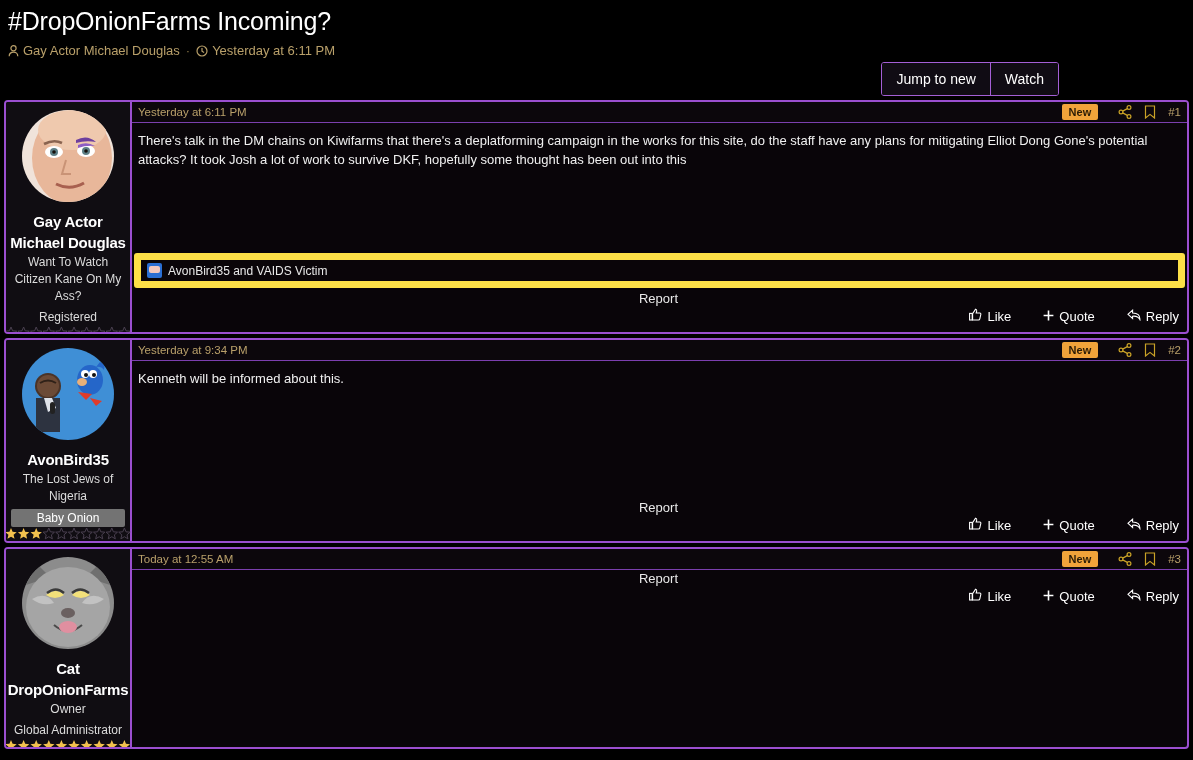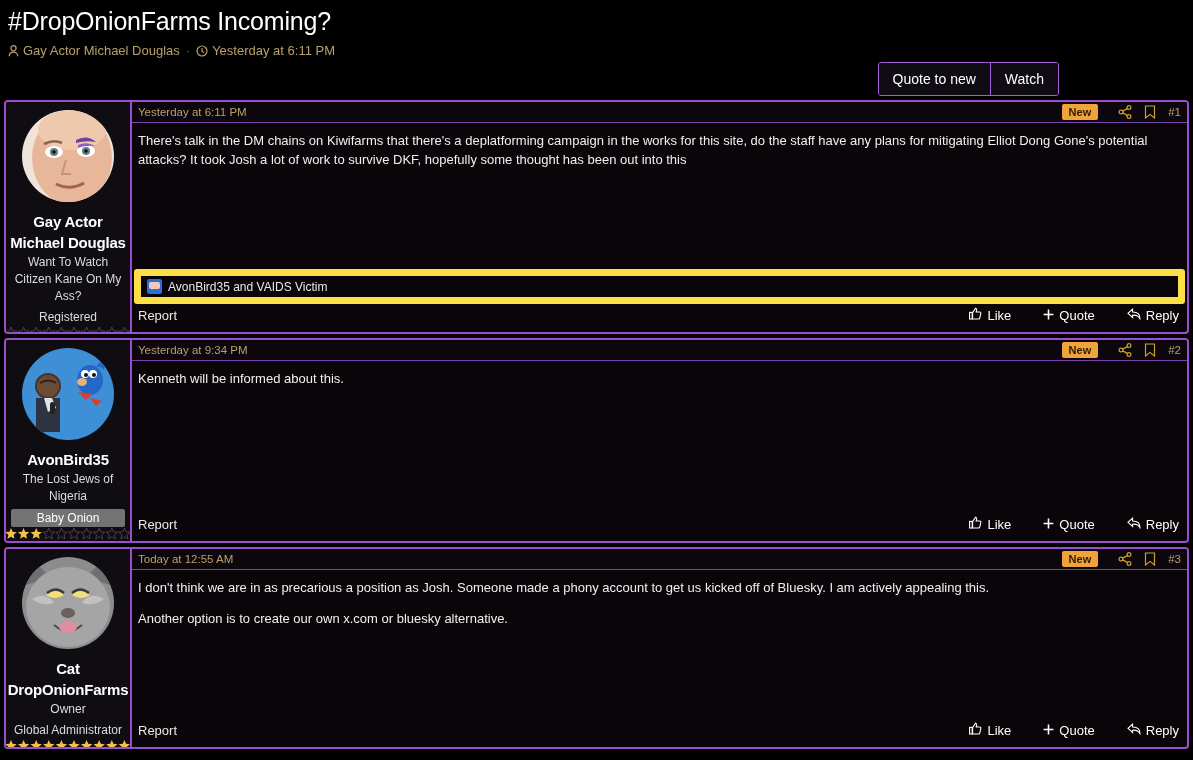--- a/index.html
+++ b/index.html
@@ -85,21 +85,21 @@
 
   .post-body {
     flex: 1; padding: 8px 10px 4px 6px; font-size: 13px;
     color: #f0f0f0; line-height: 19px;
   }
   .post-body p { margin-bottom: 12px; }
   .post-body p:last-child { margin-bottom: 0; }
 
   .post-foot {
     display: flex; align-items: center; padding: 0 8px 6px 6px;
-    font-size: 13px; min-height: 26px;
+    font-size: 13px; min-height: 26px; flex-direction: column;
   }
   .report { color: #e9e9e9; cursor: pointer; line-height: 18px; }
   .actions { margin-left: auto; display: flex; gap: 20px; }
   .act {
     display: flex; align-items: center; gap: 5px;
     color: #ffffff; cursor: pointer; line-height: 18px; padding-left: 12px;
   }
 
   .reactbar {
     display: flex; align-items: center; gap: 6px;
@@ -136,21 +136,21 @@
         <svg width="12" height="12" viewBox="0 0 12 12">
             <circle cx="6" cy="6" r="5" fill="none" stroke="#b9a06a" stroke-width="1.2"></circle>
             <path d="M6 3v3.2l2.1 1.3" fill="none" stroke="#b9a06a" stroke-width="1.2"></path>
           </svg>
       </span>
       <span>Yesterday at 6:11 PM</span>
     </div>
   </div>
 
   <div class="btnbar">
-    <div class="btn">Quote to new</div>
+    <div class="btn">Jump to new</div>
     <div class="btn">Watch</div>
   </div>
 
   <div class="posts" id="posts">
       <div class="post" style="height: 234px;">
     <div class="usercol">
       <div class="avatar"><svg viewBox="0 0 96 96" width="96" height="96">
       <defs>
                 <clipPath id="c0">
                   <circle cx="48" cy="48" r="46"></circle>
@@ -393,24 +393,20 @@
                 <path d="M4.7 6.1l4.6-2.5M4.7 7.9l4.6 2.5" stroke="currentColor" stroke-width="1.2" fill="none"></path>
               </svg>
             </span>
         <span class="hicon">
               <svg width="12" height="14" viewBox="0 0 12 14">
                 <path d="M1.5 1h9v12L6 9.4 1.5 13z" fill="none" stroke="currentColor" stroke-width="1.2"></path>
               </svg>
             </span>
         <span class="postnum">#3</span>
       </div>
-      <div class="post-body">
-            <p>I don't think we are in as precarious a position as Josh. Someone made a phony account to get us kicked off of Bluesky. I am actively appealing this.</p>
-            <p>Another option is to create our own x.com or bluesky alternative.</p>
-          </div>
 
       <div class="post-foot">
         <span class="report">Report</span>
         <span class="actions">
           <span class="act">
             <span><svg width="13" height="13" viewBox="0 0 13 13">
                     <path d="M3.6 12V5.6l3-4.4q1.3.2 1.1 1.7L7.2 5h3.6q1.3.2 1 1.5l-1 4.3q-.2 1.2-1.4 1.2z" fill="none" stroke="#fff" stroke-width="1.1"></path>
                     <rect x="0.6" y="5.4" width="2.6" height="6.6" fill="none" stroke="#fff" stroke-width="1.1"></rect>
                   </svg></span>
                 <span>Like</span>

